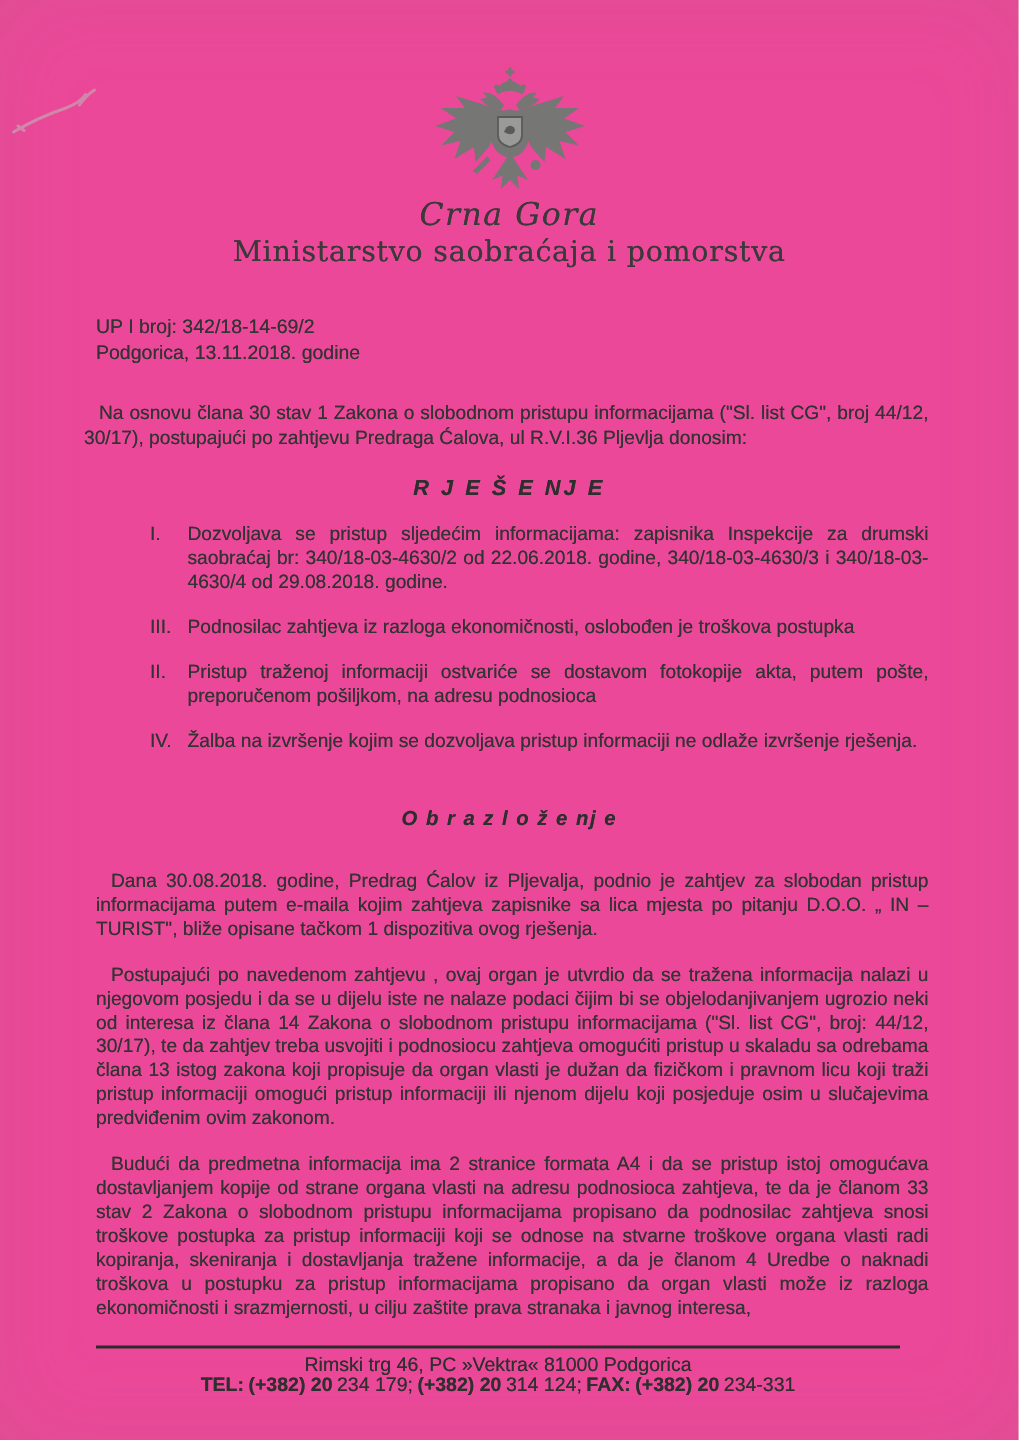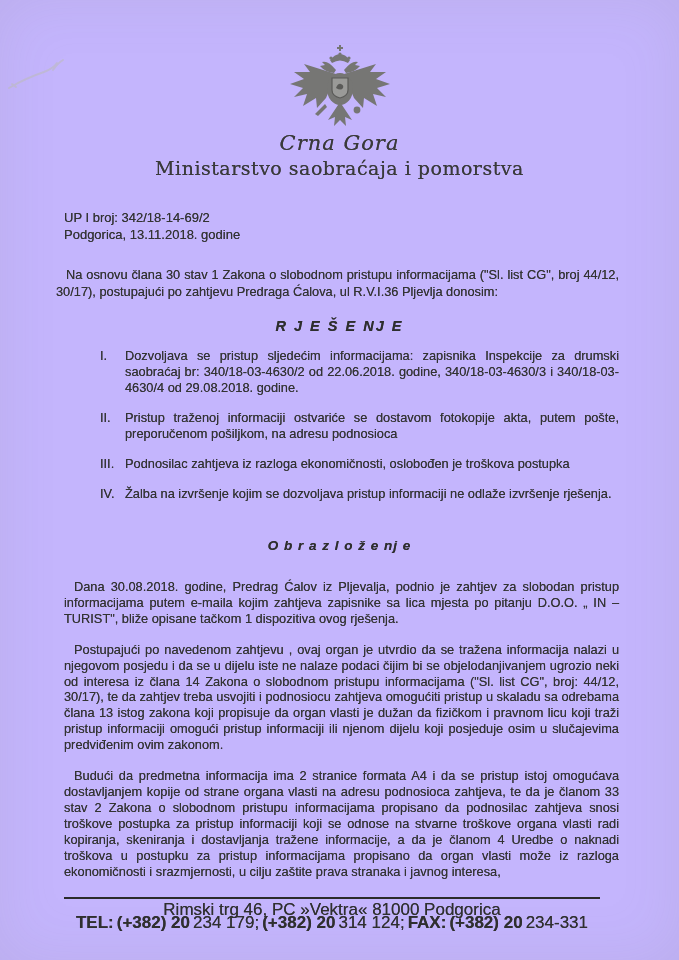--- a/index.html
+++ b/index.html
@@ -1,20 +1,20 @@
 <!DOCTYPE html>
 <html><head>
 <meta charset="utf-8">
 <style>
   html,body{margin:0;padding:0;background:#e8e8e6;}
   .page{
     position:relative;
     width:679px;height:960px;
     margin:0 auto;
-    background:#c4b5fd;
+    background:#ec4899;
     box-shadow:inset 0 0 60px rgba(120,120,115,.12);
     font-family:"Liberation Sans", sans-serif;
     color:#333;
     overflow:hidden;
     text-shadow:0 0 .4px rgba(55,55,55,.85);
   }
   .pencil{position:absolute;left:4px;top:48px;opacity:.55;}
   .header{padding-top:44px;text-align:center;}
   .coat{display:block;margin:0 auto;filter:blur(.3px);}
   .country{font-family:"DejaVu Serif", serif;font-style:italic;font-size:21px;letter-spacing:1px;color:#3a3a3a;margin-top:3px;}
@@ -27,21 +27,21 @@
   .item .num{flex:none;width:25px;}
   .item .txt{flex:1;text-align:justify;}
   .expl-title{margin-top:36px;text-align:center;font-size:13.5px;font-weight:bold;font-style:italic;letter-spacing:1px;color:#2e2e2e;}
   .para{margin:26px 60px 0 64px;font-size:12.8px;line-height:15.9px;text-align:justify;text-indent:10px;}
   .para + .para{margin-top:15px;}
   .footer{
     position:absolute;left:64px;right:79px;bottom:31px;
     border-top:2px solid #2b2b2b;
     padding-top:4px;
     text-align:center;
-    font-size:17px;line-height:13px;color:#2f2f2f;
+    font-size:13px;line-height:13px;color:#2f2f2f;
   }
   .footer b{font-weight:bold;}
   .seg{margin-right:3px;}
   .weblink{color:#2f2f2f;text-decoration:underline;font-weight:bold;}
 </style>
 </head>
 <body>
 
 <div class="page">
 
@@ -82,26 +82,26 @@
   <p class="intro">Na osnovu člana 30 stav 1 Zakona o slobodnom pristupu informacijama ("Sl. list CG", broj 44/12, 30/17), postupajući po zahtjevu Predraga Ćalova, ul R.V.I.36 Pljevlja donosim:</p>
 
   <div class="decision-title">R J E Š E NJ E</div>
 
   <div class="items">
     <div class="item">
       <span class="num">I.</span>
       <span class="txt">Dozvoljava se pristup sljedećim informacijama: zapisnika Inspekcije za drumski saobraćaj br: 340/18-03-4630/2 od 22.06.2018. godine, 340/18-03-4630/3 i 340/18-03-4630/4 od 29.08.2018. godine.</span>
     </div>
     <div class="item">
+      <span class="num">III.</span>
+      <span class="txt">Podnosilac zahtjeva iz razloga ekonomičnosti, oslobođen je troškova postupka</span>
+    </div>
+    <div class="item">
       <span class="num">II.</span>
       <span class="txt">Pristup traženoj informaciji ostvariće se dostavom fotokopije akta, putem pošte, preporučenom pošiljkom, na adresu podnosioca</span>
-    </div>
-    <div class="item">
-      <span class="num">III.</span>
-      <span class="txt">Podnosilac zahtjeva iz razloga ekonomičnosti, oslobođen je troškova postupka</span>
     </div>
     <div class="item">
       <span class="num">IV.</span>
       <span class="txt">Žalba na izvršenje kojim se dozvoljava pristup informaciji ne odlaže izvršenje rješenja.</span>
     </div>
   </div>
 
   <div class="expl-title">O b r a z l o ž e nj e</div>
 
   <p class="para">Dana 30.08.2018. godine, Predrag Ćalov iz Pljevalja, podnio je zahtjev za slobodan pristup informacijama putem e-maila kojim zahtjeva zapisnike sa lica mjesta po pitanju D.O.O. „ IN – TURIST", bliže opisane tačkom 1 dispozitiva ovog rješenja.</p>

